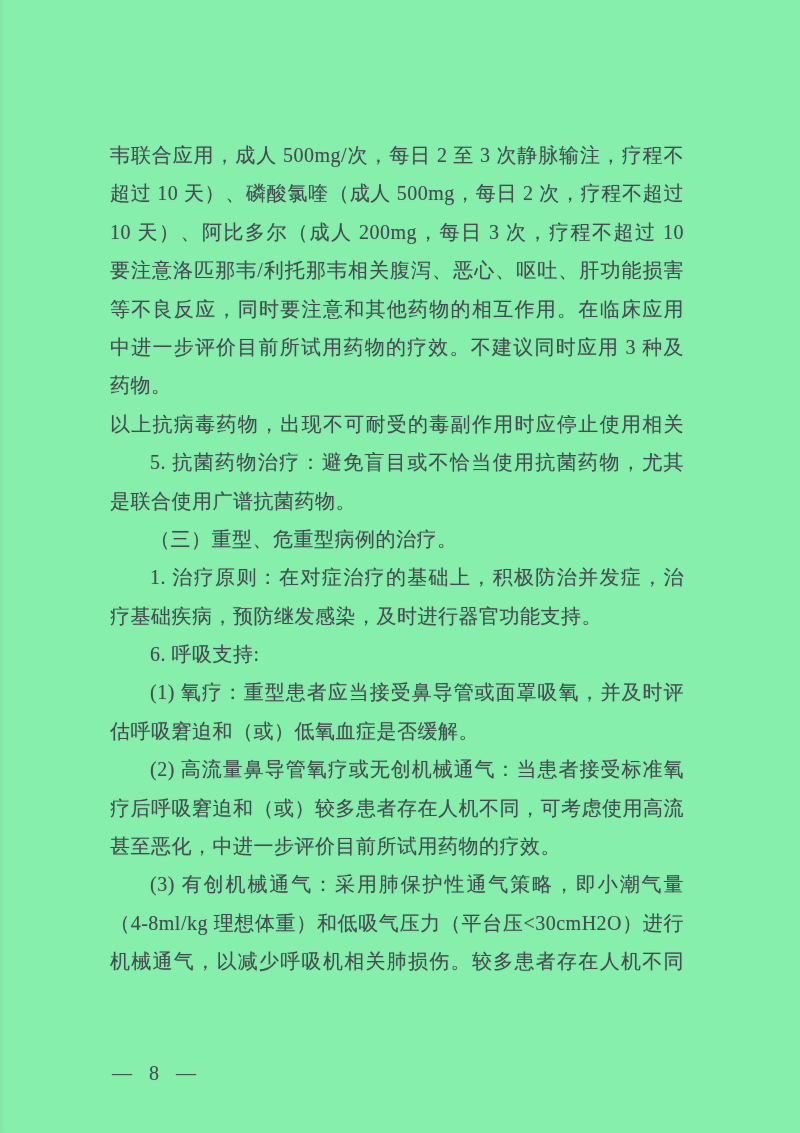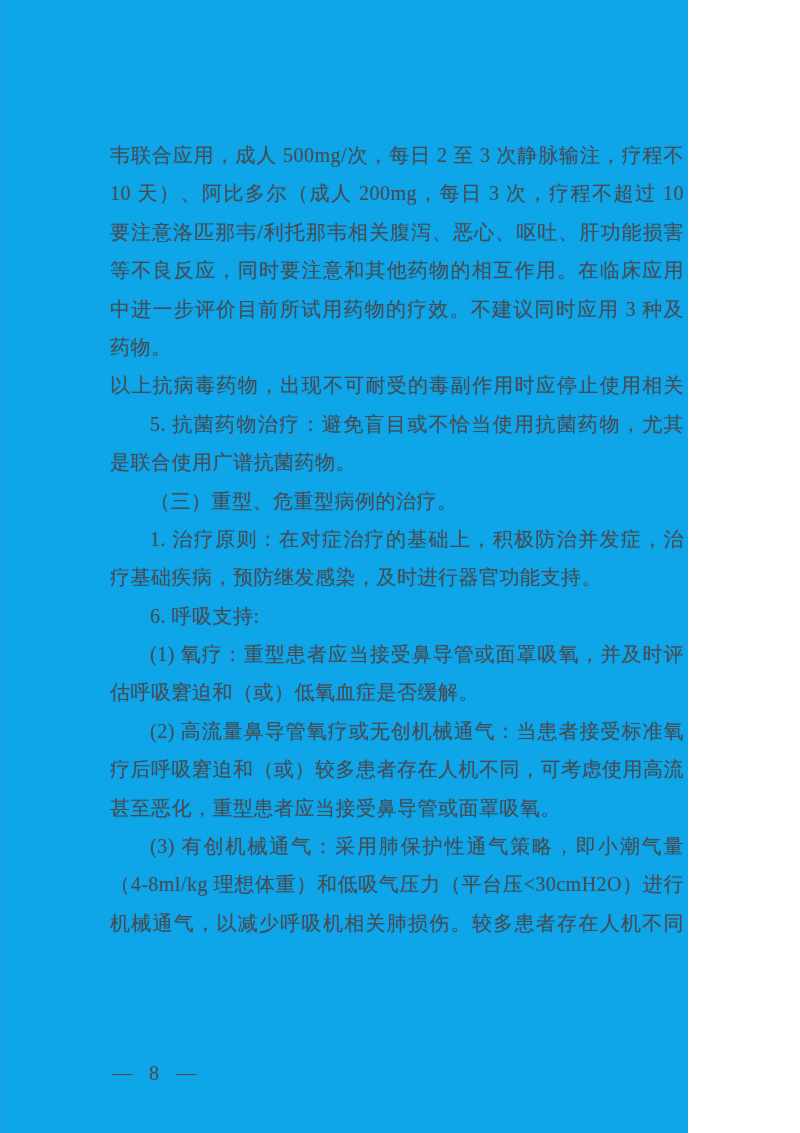--- a/index.html
+++ b/index.html
@@ -2,23 +2,23 @@
 <html><head>
 <meta charset="utf-8">
 <style>
   html, body {
     margin: 0;
     padding: 0;
     background: #ffffff;
   }
   .page {
     position: relative;
-    width: 688px;
+    width: 800px;
     height: 1133px;
-    background: #0ea5e9;
+    background: #86efac;
     overflow: hidden;
     font-family: "Liberation Serif", "DejaVu Serif", serif;
   }
   
   .page::before {
     content: "";
     position: absolute;
     left: 0; top: 0; bottom: 0;
     width: 5px;
     background: linear-gradient(to right, rgba(120,120,125,0.10), rgba(120,120,125,0));
@@ -59,35 +59,36 @@
     letter-spacing: 1px;
     text-shadow: 0 0 1px rgba(71,76,82,0.3);
   }
 </style>
 </head>
 <body>
 
 <div class="page">
   <div class="textblock">
       <div class="line fill">韦联合应用，成人 500mg/次，每日 2 至 3 次静脉输注，疗程不</div>
+      <div class="line fill">超过 10 天）、磷酸氯喹（成人 500mg，每日 2 次，疗程不超过</div>
       <div class="line fill">10 天）、阿比多尔（成人 200mg，每日 3 次，疗程不超过 10 天）。</div>
       <div class="line fill">要注意洛匹那韦/利托那韦相关腹泻、恶心、呕吐、肝功能损害</div>
       <div class="line fill">等不良反应，同时要注意和其他药物的相互作用。在临床应用</div>
       <div class="line fill">中进一步评价目前所试用药物的疗效。不建议同时应用 3 种及</div>
       <div class="line">药物。</div>
       <div class="line fill">以上抗病毒药物，出现不可耐受的毒副作用时应停止使用相关</div>
       <div class="line fill indent">5. 抗菌药物治疗：避免盲目或不恰当使用抗菌药物，尤其</div>
       <div class="line">是联合使用广谱抗菌药物。</div>
       <div class="line indent">（三）重型、危重型病例的治疗。</div>
       <div class="line fill indent">1. 治疗原则：在对症治疗的基础上，积极防治并发症，治</div>
       <div class="line">疗基础疾病，预防继发感染，及时进行器官功能支持。</div>
       <div class="line indent">6. 呼吸支持:</div>
       <div class="line fill indent">(1) 氧疗：重型患者应当接受鼻导管或面罩吸氧，并及时评</div>
       <div class="line">估呼吸窘迫和（或）低氧血症是否缓解。</div>
       <div class="line fill indent">(2) 高流量鼻导管氧疗或无创机械通气：当患者接受标准氧</div>
       <div class="line fill">疗后呼吸窘迫和（或）较多患者存在人机不同，可考虑使用高流</div>
-      <div class="line">甚至恶化，重型患者应当接受鼻导管或面罩吸氧。</div>
+      <div class="line">甚至恶化，中进一步评价目前所试用药物的疗效。</div>
       <div class="line fill indent">(3) 有创机械通气：采用肺保护性通气策略，即小潮气量</div>
       <div class="line fill">（4-8ml/kg 理想体重）和低吸气压力（平台压&lt;30cmH2O）进行</div>
       <div class="line fill">机械通气，以减少呼吸机相关肺损伤。较多患者存在人机不同</div>
     </div>
   <div class="footer">— 8 —</div>
 </div>
 
 </body></html>

